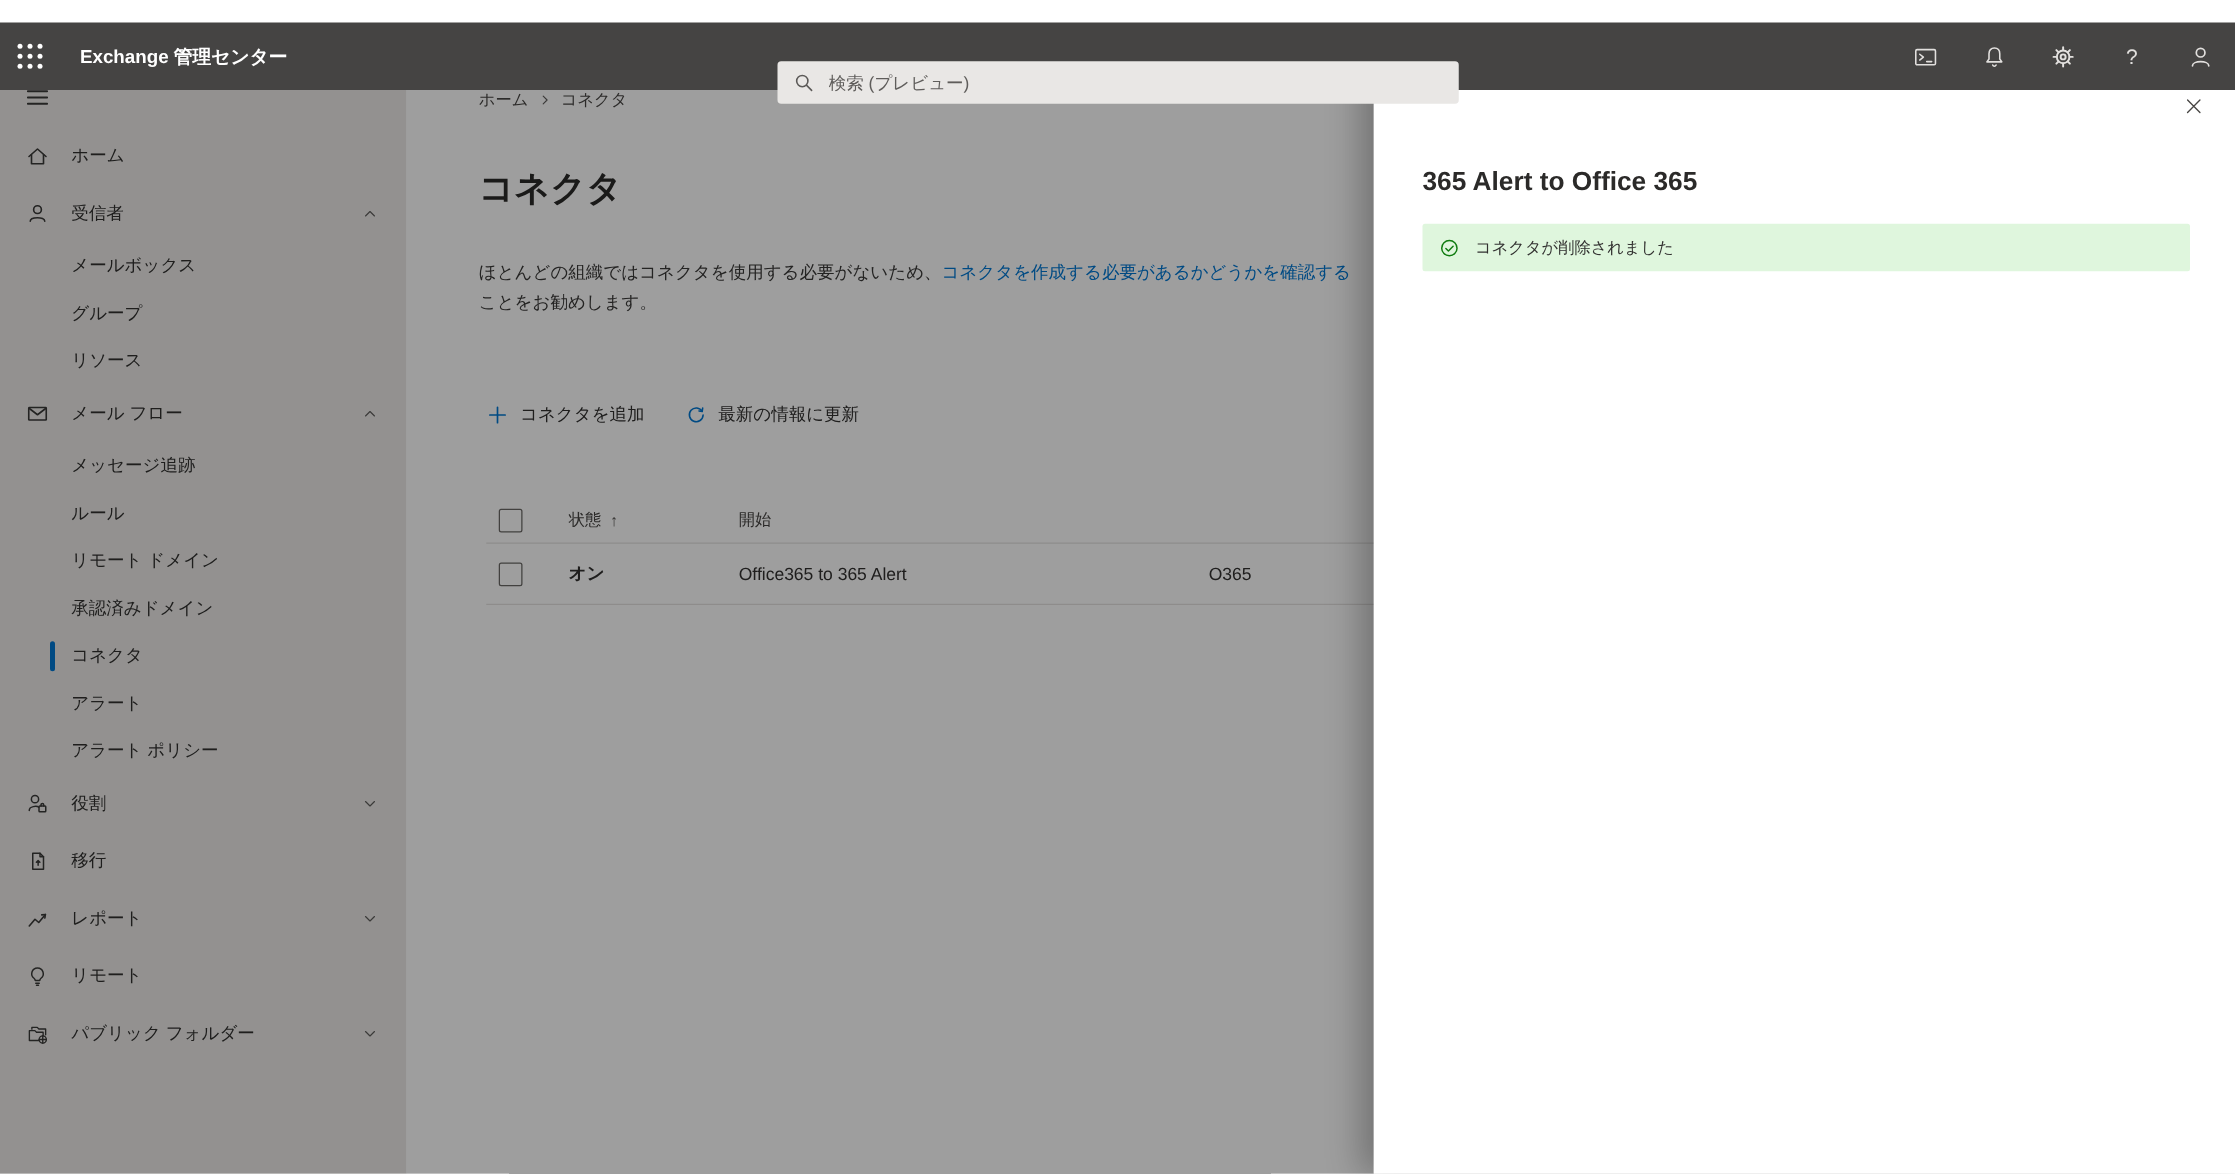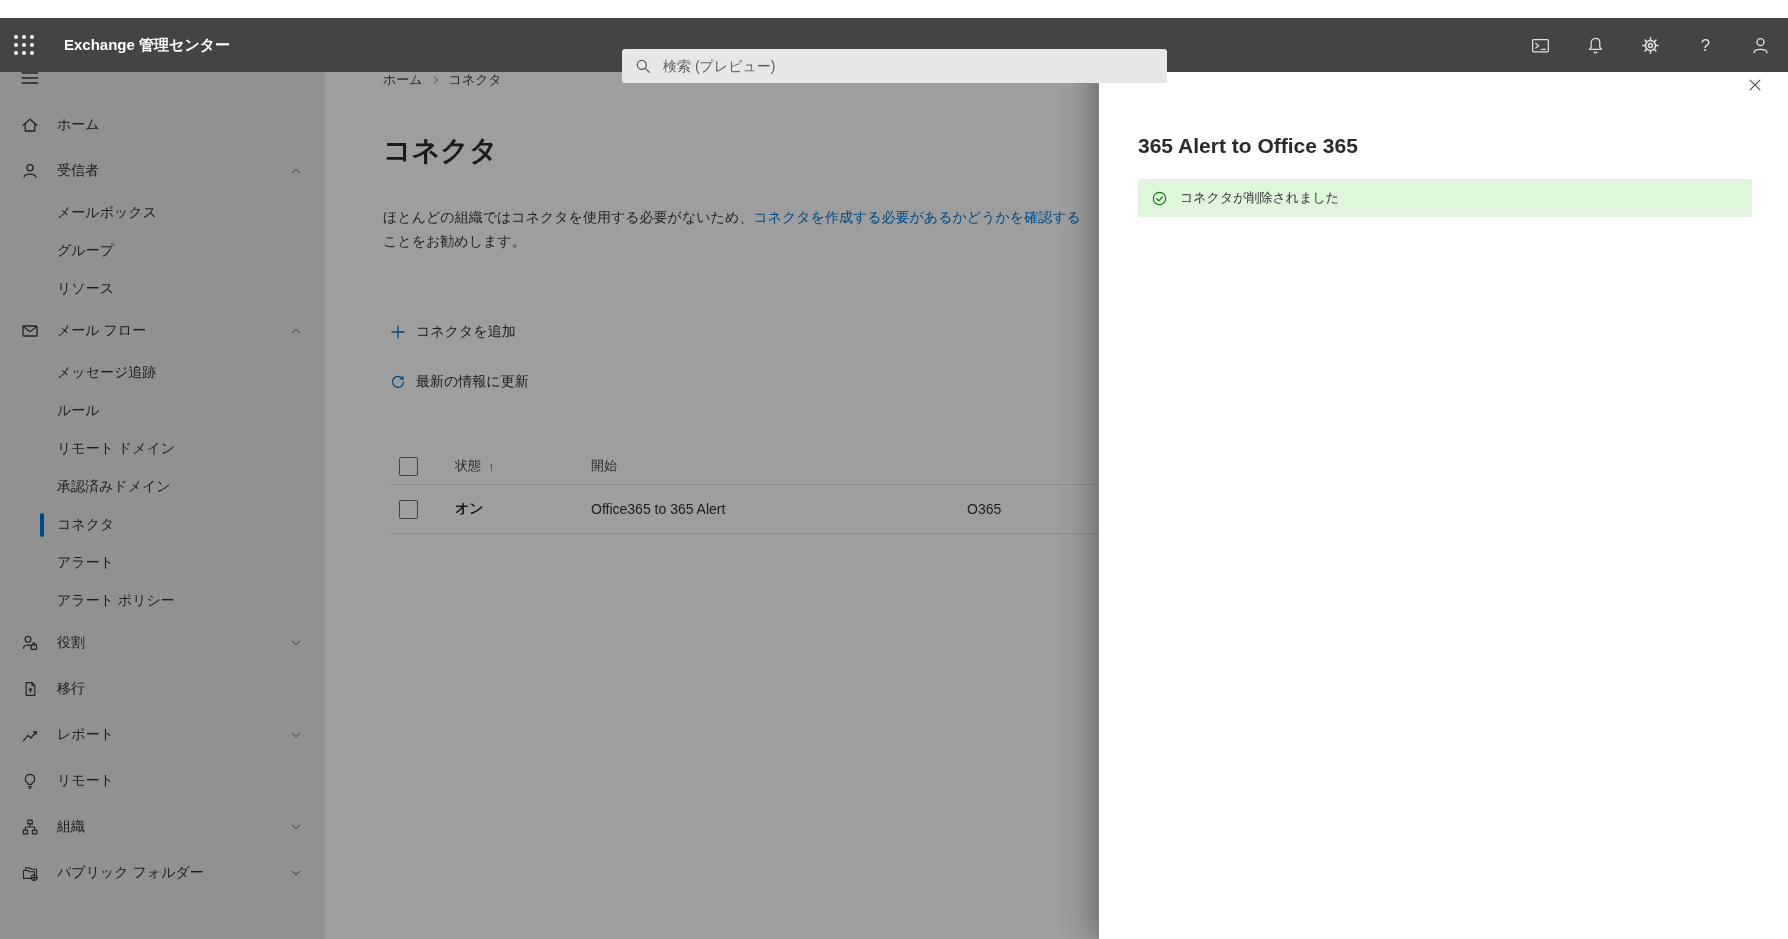--- a/index.html
+++ b/index.html
@@ -53,21 +53,21 @@
   .main {
     position:absolute; left:325px; top:54px; right:0; bottom:0;
     background:#ffffff; z-index:1;
   }
   .breadcrumb { margin:17px 0 0 58px; display:flex; align-items:center; gap:7px; font-size:13px; color:#484644; }
   .breadcrumb .crumb { cursor:pointer; }
   .bc-sep { width:12px; height:12px; color:#605e5c; }
   .page-title { margin:44px 0 0 58px; font-size:28px; line-height:36px; font-weight:700; color:#2b2a29; }
   .page-desc { margin:36px 0 0 58px; width:700px; font-size:14px; line-height:24px; color:#3b3a39; }
   .page-desc .desc-link { color:#0078d4; cursor:pointer; }
-  .toolbar { margin:70px 0 0 64px; display:flex; align-items:flex-start; gap:32px;flex-direction:column; }
+  .toolbar { margin:70px 0 0 64px; display:flex; align-items:flex-end; gap:32px; }
   .toolbar-btn { display:flex; align-items:center; gap:9px; font-size:14px; color:#323130; cursor:pointer; }
   .toolbar-btn .ig { width:18px; height:18px; color:#0078d4; }
   .grid { margin:57px 0 0 64px; width:718px; }
   .t-head { display:flex; align-items:center; height:37px; border-bottom:1px solid #e5e3e1; font-size:13px; color:#484644; }
   .t-row { display:flex; align-items:center; height:49px; border-bottom:1px solid #e5e3e1; font-size:14px; color:#323130; }
   .col-check { width:66px; padding-left:10px; }
   .col-status { width:136px; display:flex; align-items:center; gap:7px; }
   .col-name { width:376px; }
   .col-from { flex:1; }
   .checkbox { width:19px; height:19px; border:1px solid #6b6966; border-radius:2px; background:transparent; cursor:pointer; }
@@ -289,36 +289,20 @@
       <span class="nav-icon">
         <svg viewBox="0 0 20 20" width="100%" height="100%" fill="none" stroke="currentColor" stroke-width="1.2" stroke-linecap="round" stroke-linejoin="round">
           <path d="M10 3.4 a4.6 4.6 0 0 1 2.6 8.4 c-0.5 0.4 -0.8 1 -0.8 1.6 h-3.6 c0 -0.6 -0.3 -1.2 -0.8 -1.6 A4.6 4.6 0 0 1 10 3.4 Z"></path>
           <path d="M8.6 15.6 h2.8 M9.2 17.2 h1.6"></path>
         </svg>
       </span>
       <span class="nav-label">リモート</span>
     </div>
     <div class="nav-item">
       <span class="nav-icon">
-        <svg viewBox="0 0 20 20" width="100%" height="100%" fill="none" stroke="currentColor" stroke-width="1.2" stroke-linecap="round" stroke-linejoin="round">
-          <rect x="7.8" y="3.2" width="4.4" height="3.6"></rect>
-          <rect x="3.2" y="13.2" width="4.4" height="3.6"></rect>
-          <rect x="12.4" y="13.2" width="4.4" height="3.6"></rect>
-          <path d="M10 6.8 V10 M10 10 H5.4 V13.2 M10 10 H14.6 V13.2"></path>
-        </svg>
-      </span>
-      <span class="nav-label">組織</span>
-      <span class="nav-chevron">
-        <svg viewBox="0 0 20 20" width="100%" height="100%" fill="none" stroke="currentColor" stroke-width="1.2" stroke-linecap="round" stroke-linejoin="round">
-          <path d="M5.5 7.8 L10 12.2 L14.5 7.8"></path>
-        </svg>
-      </span>
-    </div>
-    <div class="nav-item">
-      <span class="nav-icon">
         <svg viewBox="0 0 20 20" width="100%" height="100%" fill="none" stroke="currentColor" stroke-width="1.1" stroke-linecap="round" stroke-linejoin="round">
           <path d="M5.5 6.3 V4.9 H9.8 L11.1 6.2 H16.5 V10.8"></path>
           <path d="M3.5 7.5 H7.9 L9.2 8.8 H14.5 V11.6 M3.5 7.5 V15.4 H10.8"></path>
           <circle cx="14.2" cy="14.6" r="2.9"></circle>
           <path d="M11.3 14.6 H17.1 M14.2 11.7 V17.5"></path>
         </svg>
       </span>
       <span class="nav-label">パブリック フォルダー</span>
       <span class="nav-chevron">
         <svg viewBox="0 0 20 20" width="100%" height="100%" fill="none" stroke="currentColor" stroke-width="1.2" stroke-linecap="round" stroke-linejoin="round">

